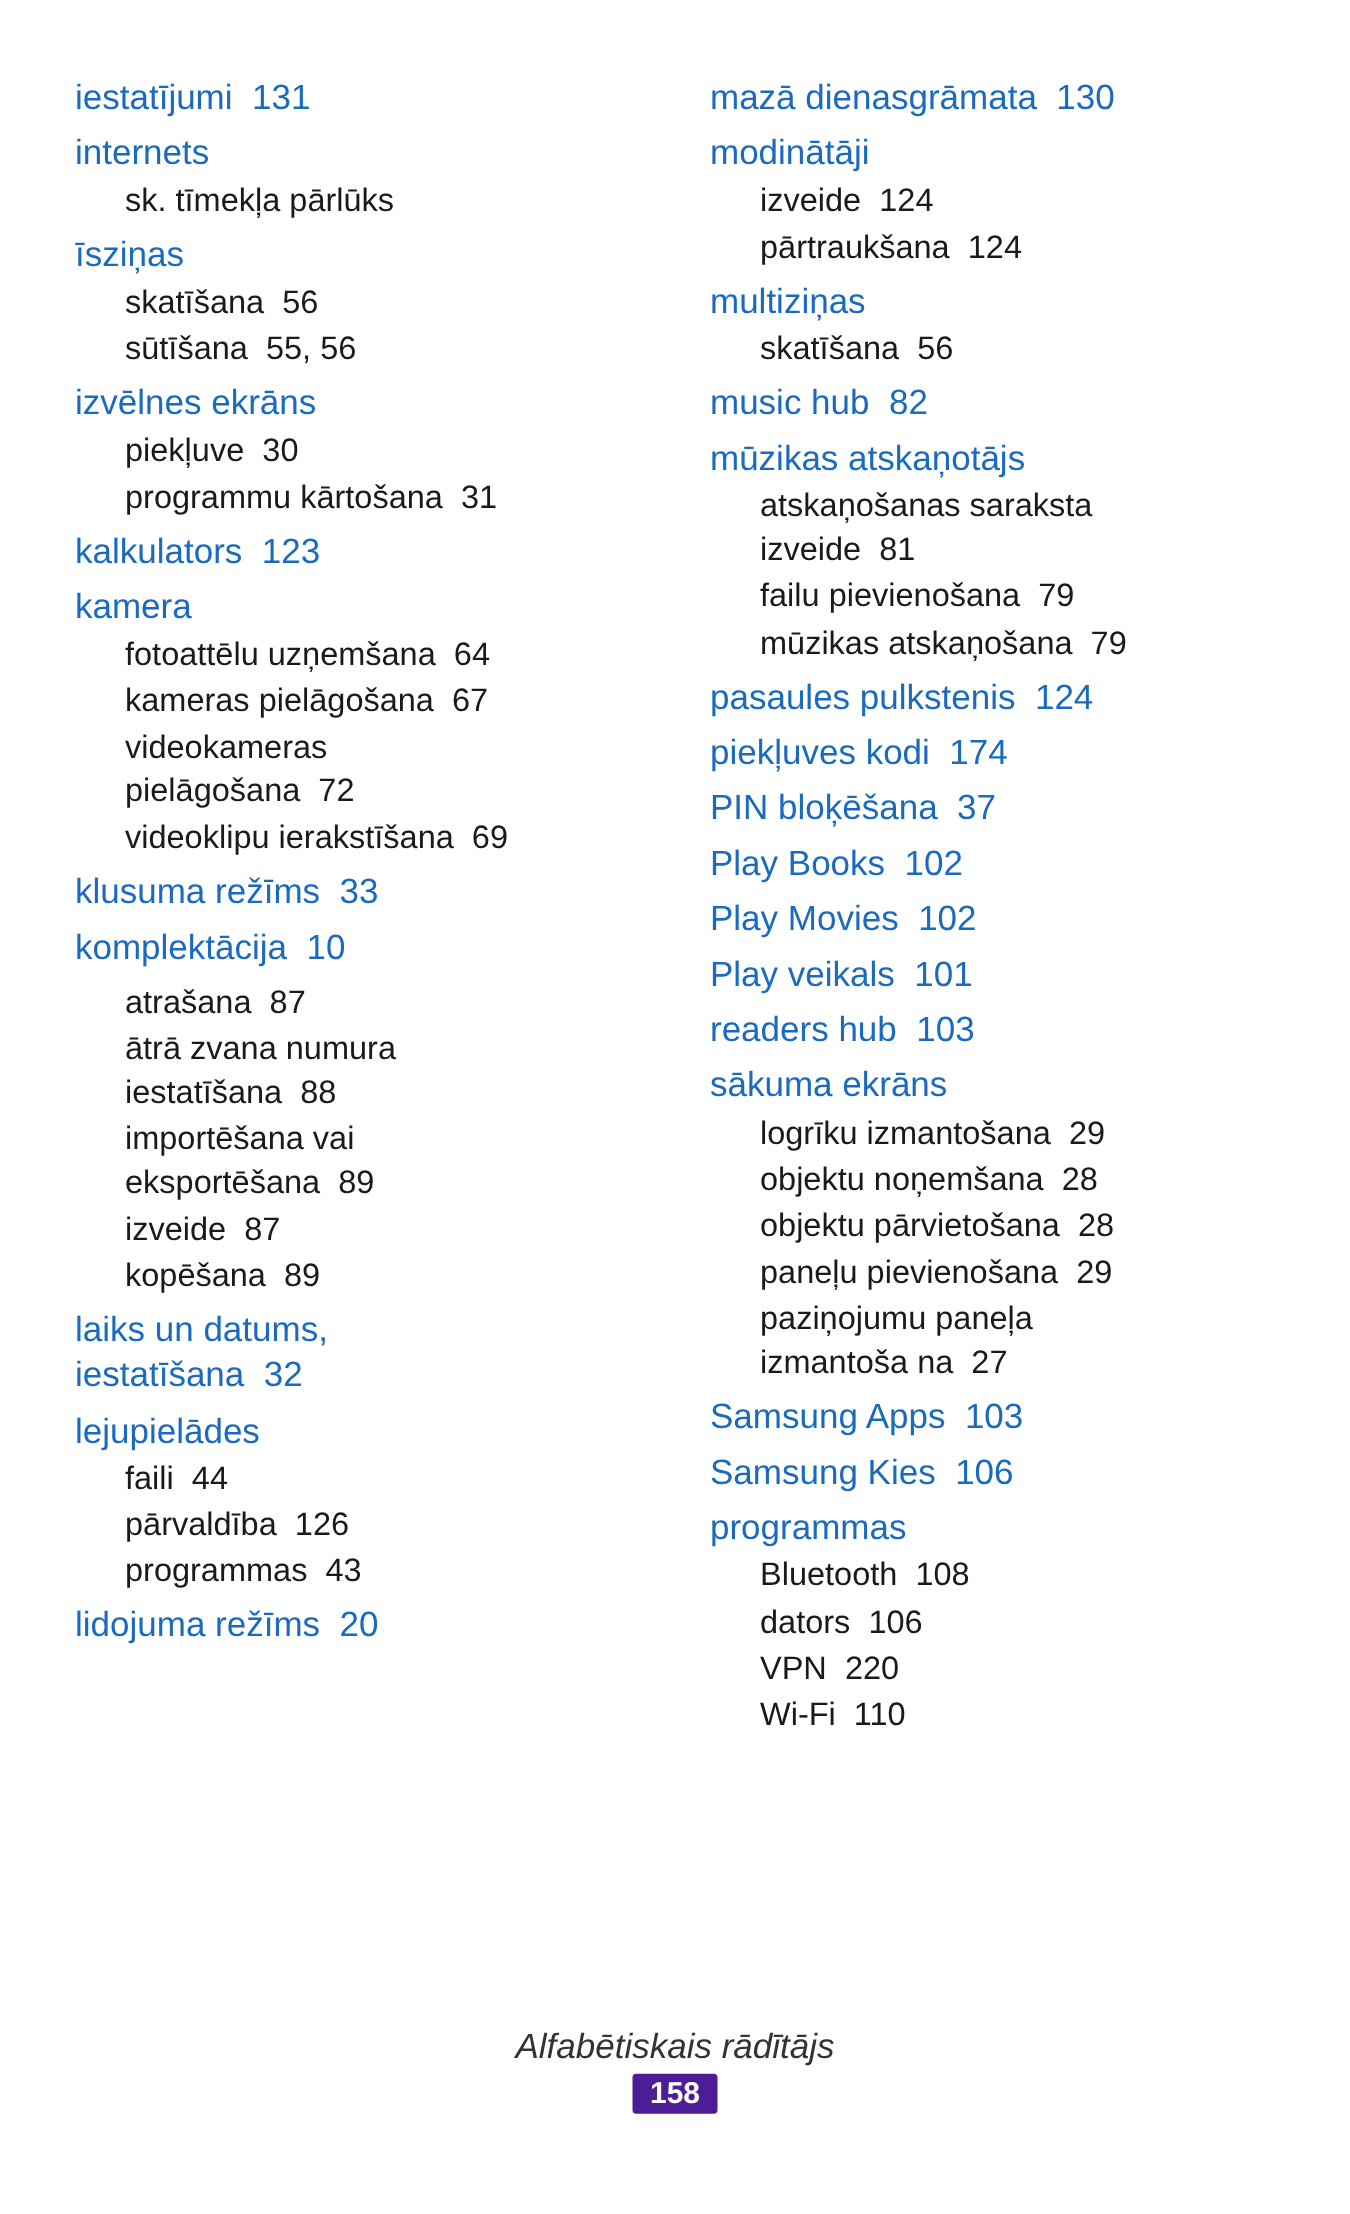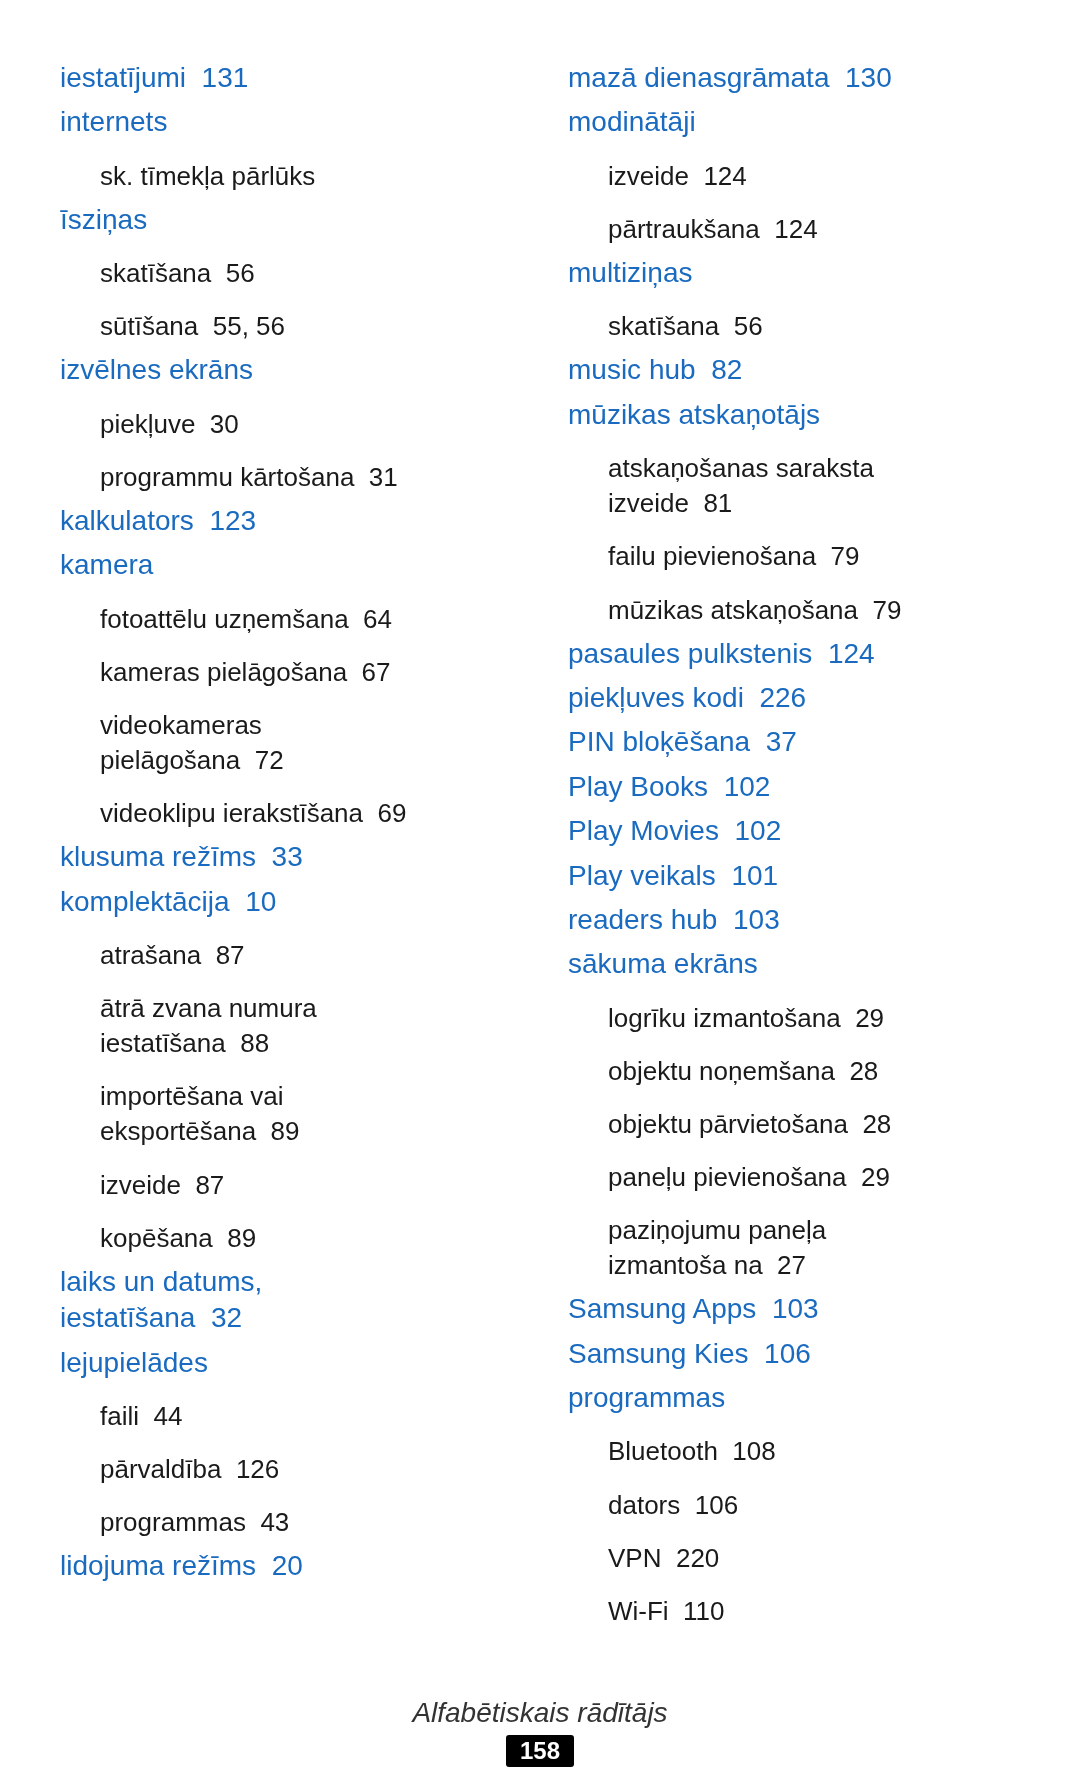--- a/index.html
+++ b/index.html
@@ -39,21 +39,21 @@
       font-size: 28px;
       font-weight: 400;
       line-height: 1.3;
     }
     .term .page-num {
       color: #1a6bbf;
       font-size: 28px;
     }
     .sub-entry {
       margin-left: 40px;
-      margin-top: 18px;
+      margin-top: 2px;
       margin-bottom: 2px;
     }
     .sub-text {
       color: #1a1a1a;
       font-size: 26px;
       line-height: 1.35;
     }
     .sub-text .num {
       color: #1a1a1a;
     }
@@ -64,21 +64,21 @@
     }
     .footer-label {
       font-style: italic;
       font-size: 28px;
       color: #333;
       display: block;
       margin-bottom: 6px;
     }
     .footer-page {
       display: inline-block;
-      background: #000000;
+      background: #4c1d95;
       color: #fff;
       font-size: 24px;
       font-weight: bold;
       padding: 2px 14px;
       border-radius: 3px;
     }
   </style>
 </head>
 <body>
 
@@ -157,21 +157,21 @@
         <div class="entry">
           <div class="term">mūzikas atskaņotājs</div>
           <div class="sub-entry"><span class="sub-text">atskaņošanas saraksta<br>izveide&nbsp;&nbsp;<span class="num">81</span></span></div>
           <div class="sub-entry"><span class="sub-text">failu pievienošana&nbsp;&nbsp;<span class="num">79</span></span></div>
           <div class="sub-entry"><span class="sub-text">mūzikas atskaņošana&nbsp;&nbsp;<span class="num">79</span></span></div>
         </div>
         <div class="entry">
           <div class="term">pasaules pulkstenis&nbsp;&nbsp;<span class="page-num">124</span></div>
         </div>
         <div class="entry">
-          <div class="term">piekļuves kodi&nbsp;&nbsp;<span class="page-num">226</span></div>
+          <div class="term">piekļuves kodi&nbsp;&nbsp;<span class="page-num">174</span></div>
         </div>
         <div class="entry">
           <div class="term">PIN bloķēšana&nbsp;&nbsp;<span class="page-num">37</span></div>
         </div>
         <div class="entry">
           <div class="term">Play Books&nbsp;&nbsp;<span class="page-num">102</span></div>
         </div>
         <div class="entry">
           <div class="term">Play Movies&nbsp;&nbsp;<span class="page-num">102</span></div>
         </div>

